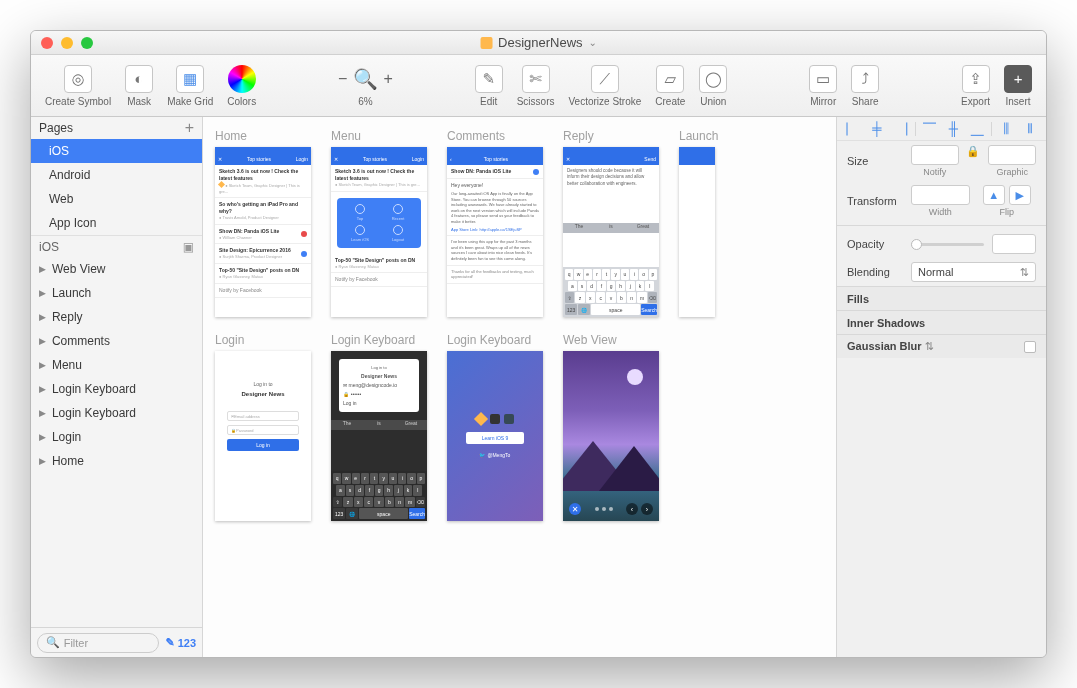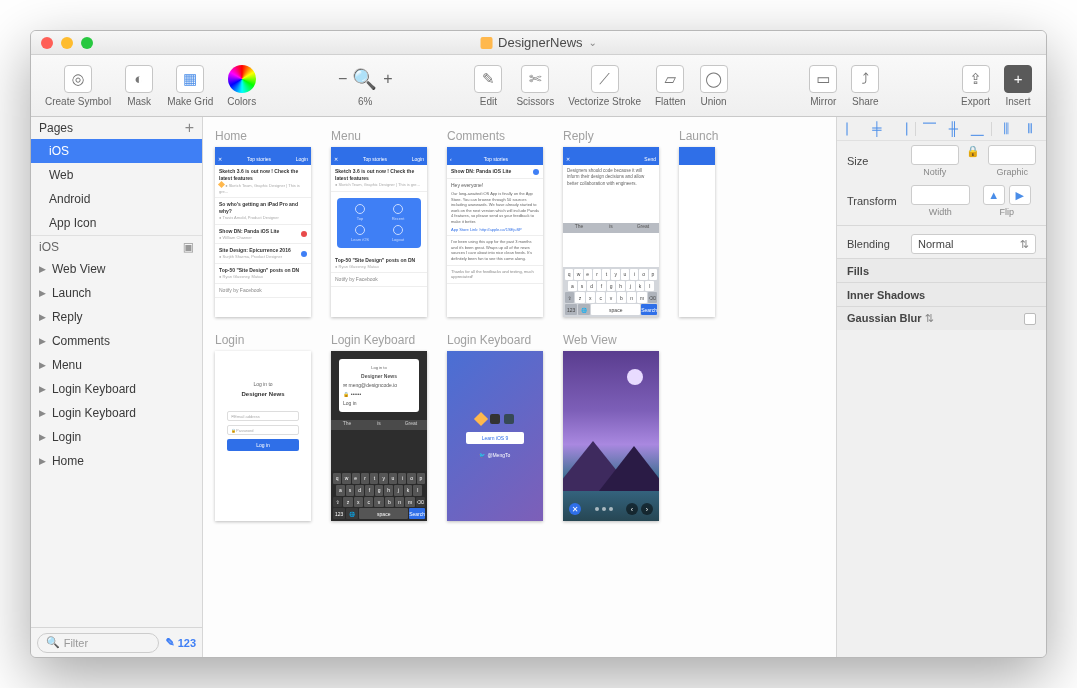--- a/index.html
+++ b/index.html
@@ -140,21 +140,21 @@
     <div class="tbtn">
         <div class="tbtn-icon">✄</div>
         <span>Scissors</span>
       </div>
     <div class="tbtn">
         <div class="tbtn-icon">⟋</div>
         <span>Vectorize Stroke</span>
       </div>
     <div class="tbtn">
         <div class="tbtn-icon">▱</div>
-        <span>Flatten</span>
+        <span>Create</span>
       </div>
     <div class="tbtn">
         <div class="tbtn-icon">◯</div>
         <span>Union</span>
       </div>
     <div class="spacer"></div>
     <div class="tbtn">
         <div class="tbtn-icon">▭</div>
         <span>Mirror</span>
       </div>
@@ -177,24 +177,24 @@
 
     <div class="sidebar">
       <div class="sec-header">
         <span>Pages</span>
         <span class="plus">+</span>
       </div>
       <div class="page-item sel">
           <span>iOS</span>
         </div>
       <div class="page-item">
+          <span>Android</span>
+        </div>
+      <div class="page-item">
           <span>Web</span>
-        </div>
-      <div class="page-item">
-          <span>Android</span>
         </div>
       <div class="page-item">
           <span>App Icon</span>
         </div>
       <div class="sub-header">
         <span>iOS</span>
         <span style="color:#999">▣</span>
       </div>
       <div class="layer-item">
           <span class="tri">▶</span>
@@ -569,20 +569,27 @@
           <div class="inp">
             <div class="flipbtns">
                 <div class="fb">▲</div>
                 <div class="fb">▶</div>
               </div>
             <span class="sub">Flip</span>
           </div>
         </div>
       </div>
       <div class="divider"></div>
+      <div class="slider-row">
+        <span class="lbl" style="width:56px">Opacity</span>
+        <div class="track">
+            <div class="thumb"></div>
+          </div>
+        <div class="val"></div>
+      </div>
       <div class="select-row">
         <span class="lbl" style="width:56px">Blending</span>
         <div class="sel">
             <span>Normal</span>
             <span style="color:#888">⇅</span>
           </div>
       </div>
       <div class="sect">
           <span>Fills</span>
         </div>

